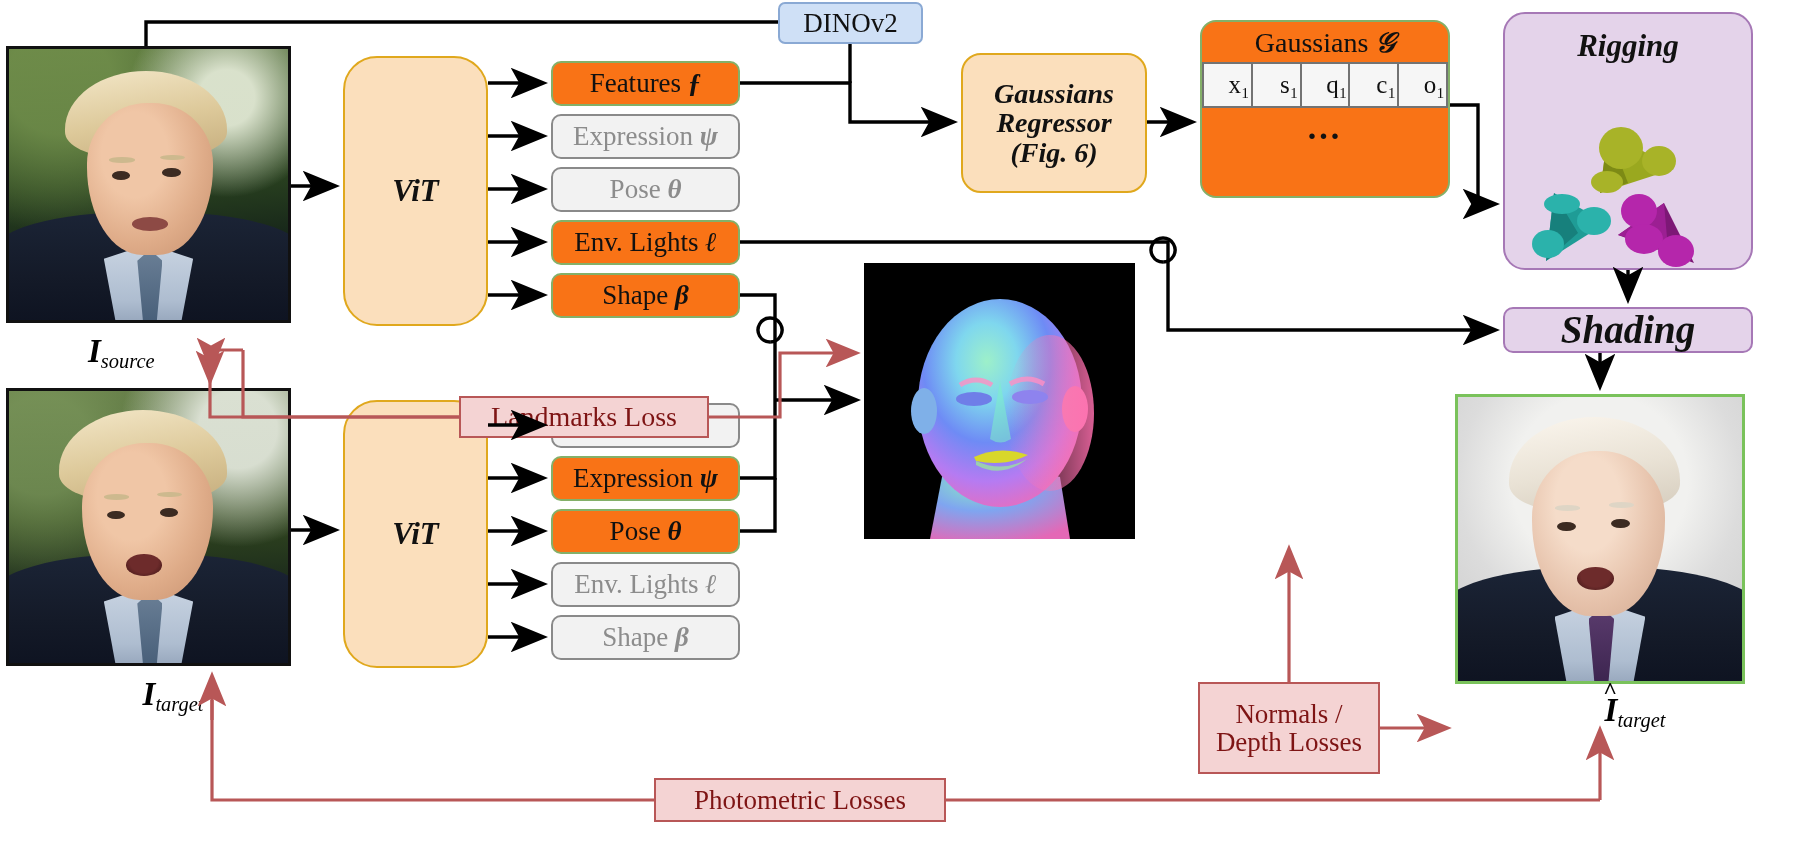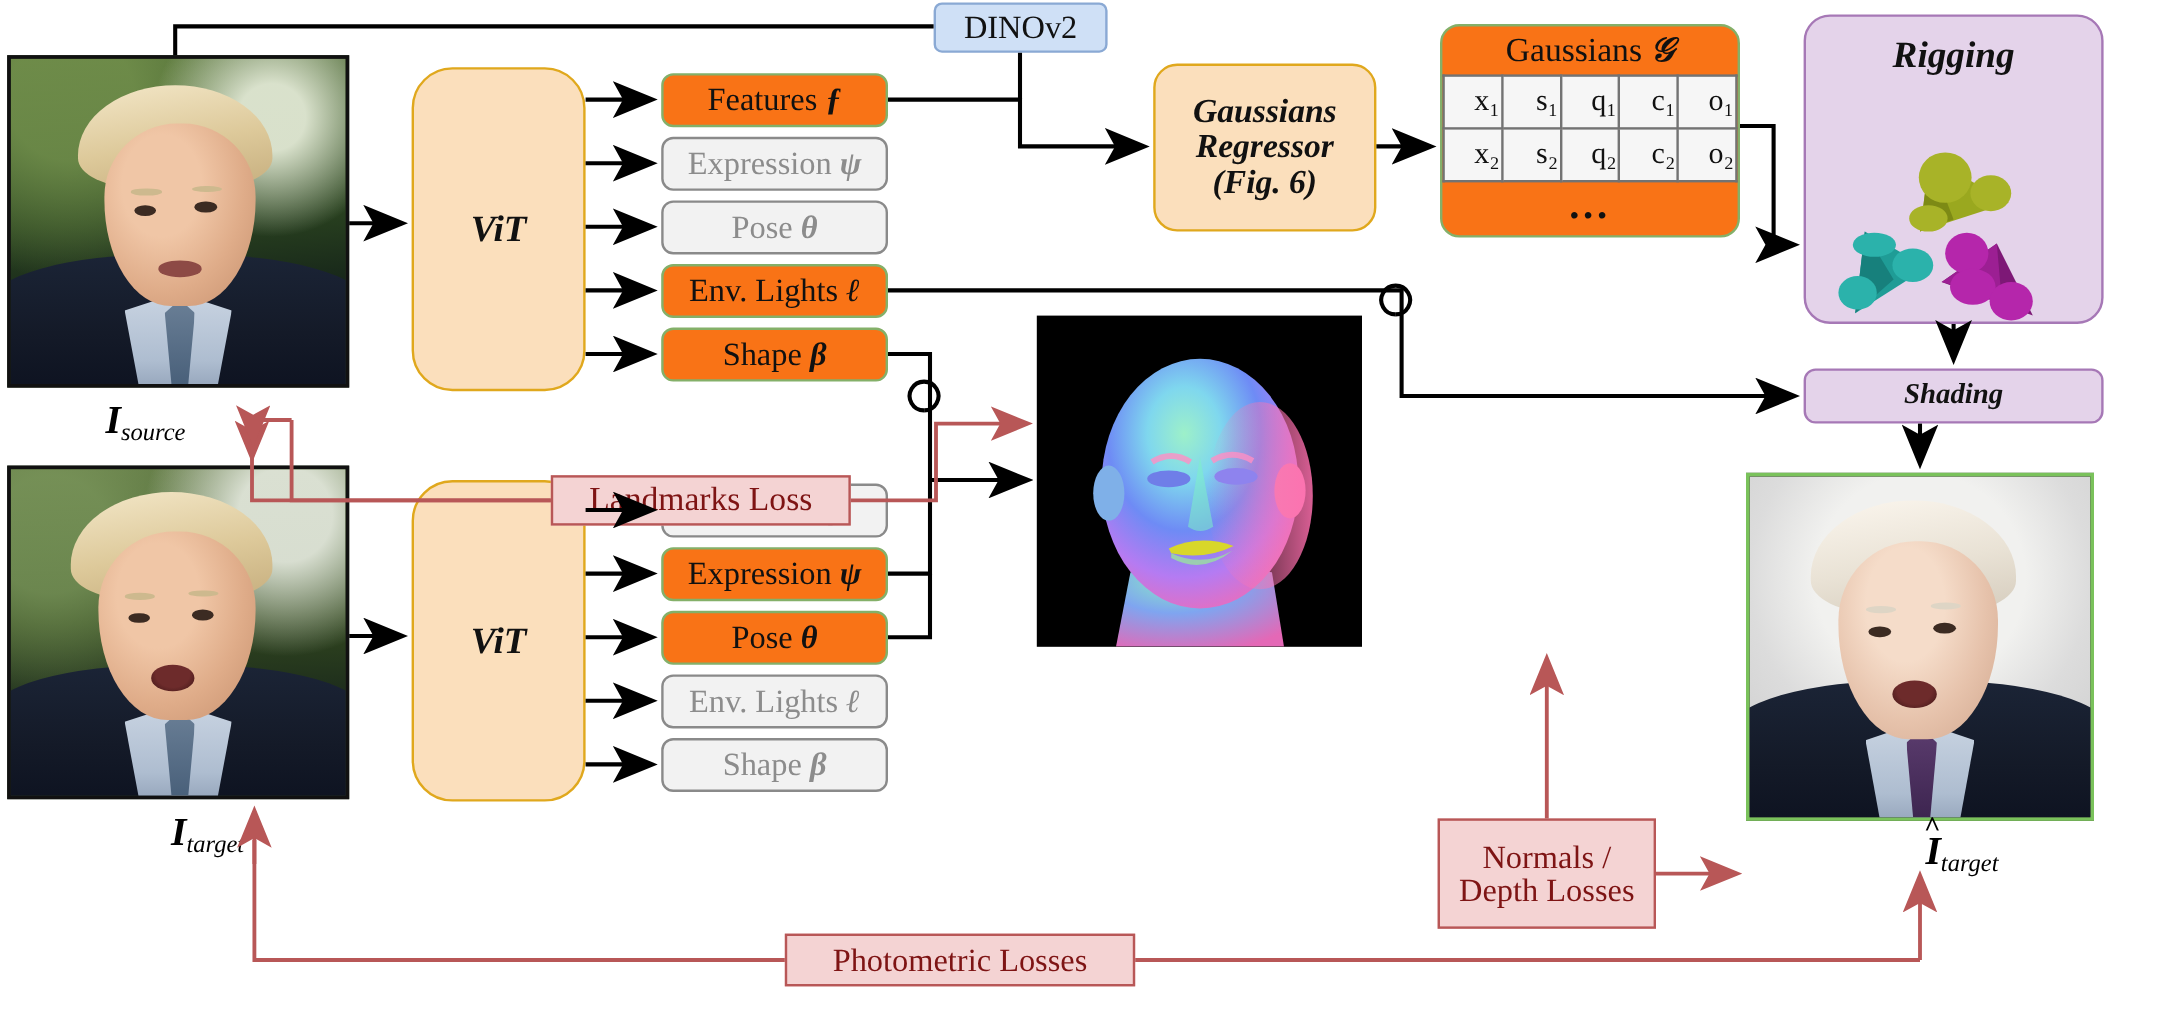--- a/index.html
+++ b/index.html
@@ -229,27 +229,20 @@
     </div>
     <table class="gtable" style="margin-top:5px;">
       <tbody>
           <tr>
         <td>x₁</td>
         <td>s₁</td>
         <td>q₁</td>
         <td>c₁</td>
         <td>o₁</td>
       </tr>
-      <tr>
-        <td>x₂</td>
-        <td>s₂</td>
-        <td>q₂</td>
-        <td>c₂</td>
-        <td>o₂</td>
-      </tr>
     </tbody>
       </table>
     <div class="dots" style="margin-top:10px;">...</div>
   </div>
 
   <div class="abs rbox purple-b" style="left:1503px; top:12px; width:250px; height:258px; border-radius:22px; flex-direction:column; justify-content:flex-end; padding-top:8px;">
     <div class="t-it" style="font-size:31px;">Rigging</div>
     <svg width="240" height="205" viewBox="0 0 240 205">
 
       <g>
@@ -271,21 +264,21 @@
       <g>
         <polygon points="156,140 186,200 110,172" fill="#7d1876"></polygon>
         <polygon points="156,140 160,186 110,172" fill="#9c1f93"></polygon>
         <ellipse cx="131" cy="148" rx="18" ry="17" fill="#b526ab"></ellipse>
         <ellipse cx="136" cy="176" rx="19" ry="15" fill="#b526ab"></ellipse>
         <ellipse cx="168" cy="188" rx="18" ry="16" fill="#b526ab"></ellipse>
       </g>
     </svg>
   </div>
 
-  <div class="abs rbox purple-b t-it" style="left:1503px; top:307px; width:250px; height:46px; border-radius:10px; font-size:24px;">
+  <div class="abs rbox purple-b t-it" style="left:1503px; top:307px; width:250px; height:46px; border-radius:10px; font-size:39px;">
     <span>Shading</span>
   </div>
 
   <div class="abs" style="left:864px; top:263px; width:271px; height:276px; background:#000; overflow:hidden;">
     <svg width="271" height="276" viewBox="0 0 271 276">
       <defs>
         <radialGradient id="skull" cx="42%" cy="30%" r="78%">
           <stop offset="0%" stop-color="#9df0c9"></stop>
           <stop offset="24%" stop-color="#7fd7ee"></stop>
           <stop offset="50%" stop-color="#6e8bf5"></stop>

